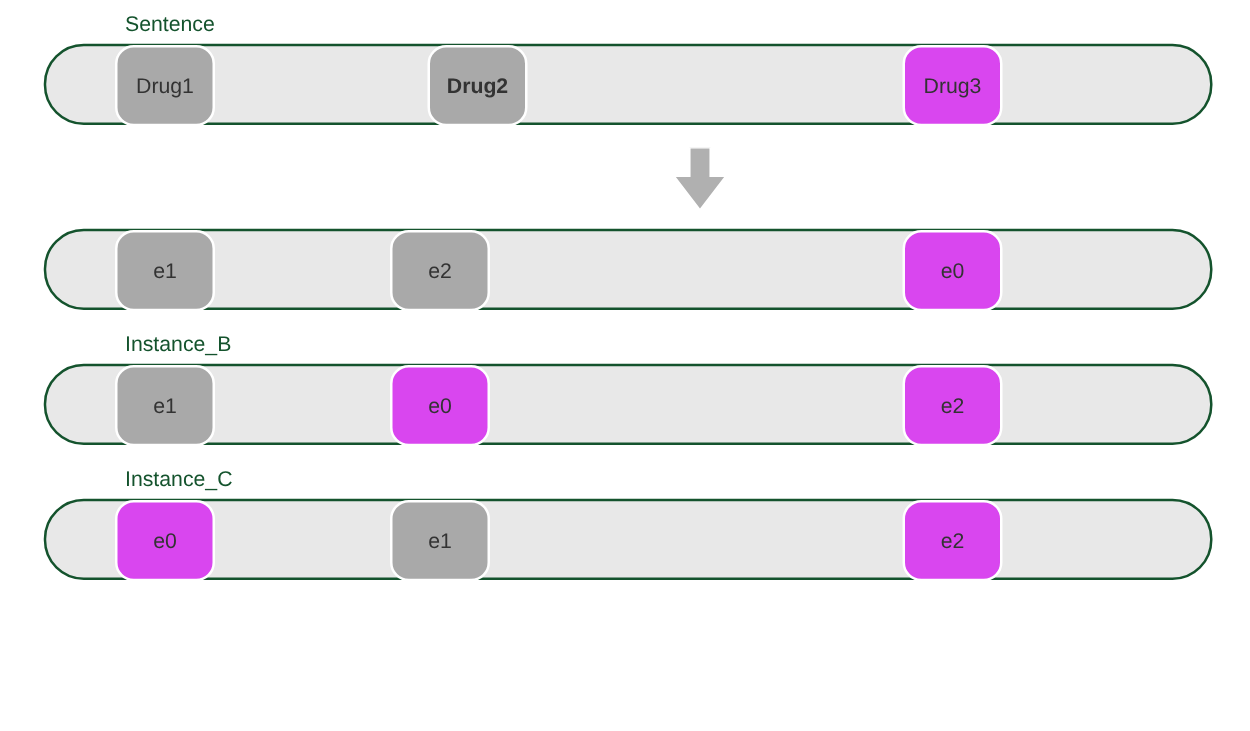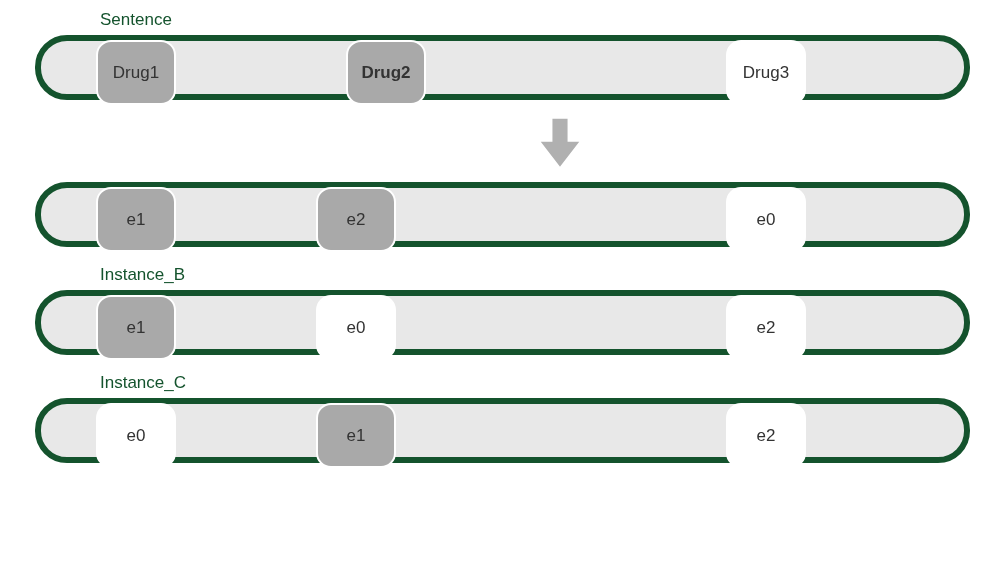--- a/index.html
+++ b/index.html
@@ -23,41 +23,41 @@
       color: #14532d;
       margin-left: 75px;
       margin-bottom: 5px;
     }
     .bar {
       position: relative;
       width: 935px;
       height: 65px;
       background: #e8e8e8;
       border-radius: 32px;
-      border: 6px solid #14532d;
+      border: 2px solid #14532d;
       margin-left: 10px;
     }
     .box {
       position: absolute;
       width: 80px;
       height: 65px;
       border-radius: 15px;
       display: flex;
       align-items: center;
       justify-content: center;
       font-size: 17px;
       color: #333;
       top: -1px;
       border: 2.5px solid #ffffff;
     }
     .box.dark {
       background: #a9a9a9;
     }
     .box.light {
-      background: #ffffff;
+      background: #d946ef;
     }
     .pos1 {
       left: 55px;
     }
     .pos2 {
       left: 305px;
       font-weight: bold;
     }
     .pos2b {
       left: 275px;

